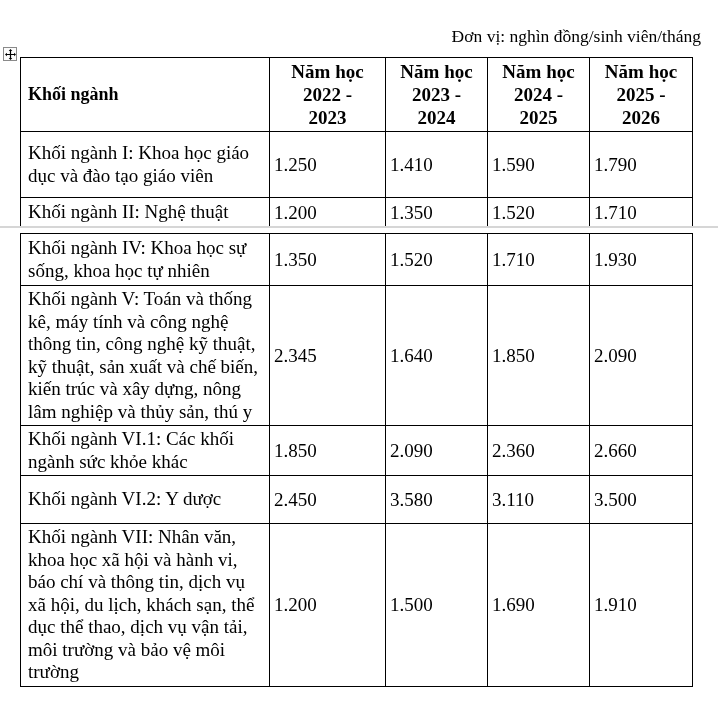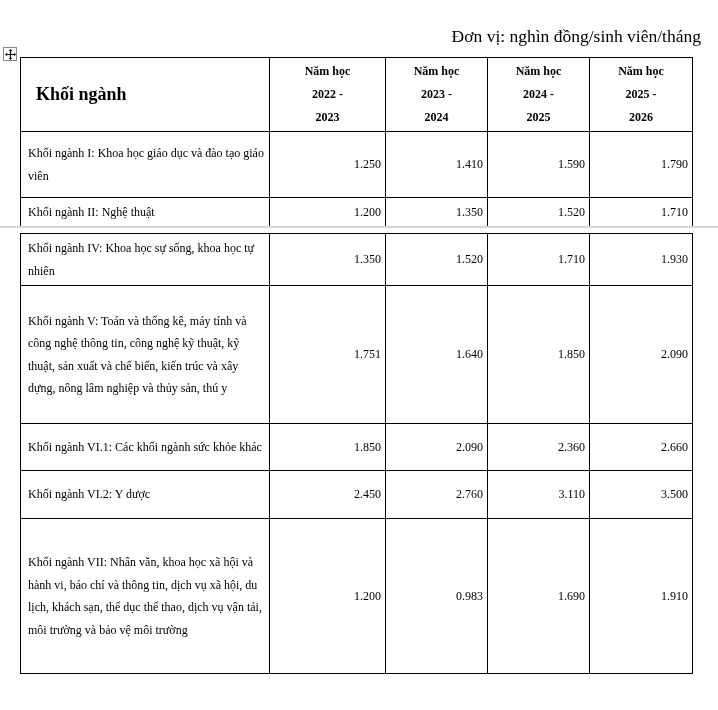--- a/index.html
+++ b/index.html
@@ -38,43 +38,43 @@
     position: absolute;
     left: 20px;
     width: 672px;
     border-collapse: collapse;
     table-layout: fixed;
   }
   table.part1 { top: 36px; }
   table.part2 { top: 212px; }
   th, td {
     border: 1.5px solid #000;
-    font-size: 12px;
+    font-size: 19px;
     vertical-align: middle;
     padding: 2px 4px;
     overflow: hidden;
   }
   th { font-weight: bold; }
   .cat-head {
     text-align: left;
-    padding-left: 15px;
+    padding-left: 7px;
     font-size: 18px;
   }
   .year-head {
     text-align: center;
     white-space: pre-line;
     line-height: 23px;
   }
   td.cat {
     text-align: left;
     padding-left: 7px;
     line-height: 22.5px;
   }
   td.num {
-    text-align: right;
+    text-align: left;
     line-height: 23px;
   }
   tr.h-hdr { height: 72px; }
   tr.h-r0  { height: 66px; }
   tr.h-r1  { height: 30px; padding-left: 8px; }
   tr.h-r2  { height: 45px; }
   tr.h-r3  { height: 52px; }
   tr.h-r4  { height: 138px; }
   tr.h-r5  { height: 47px; }
   tr.h-r6  { height: 48px; }
@@ -167,43 +167,43 @@
     <tbody>
     <tr class="h-r3">
       <td class="cat">Khối ngành IV: Khoa học sự sống, khoa học tự nhiên</td>
       <td class="num">1.350</td>
       <td class="num">1.520</td>
       <td class="num">1.710</td>
       <td class="num">1.930</td>
     </tr>
     <tr class="h-r4">
       <td class="cat">Khối ngành V: Toán và thống kê, máy tính và công nghệ thông tin, công nghệ kỹ thuật, kỹ thuật, sản xuất và chế biến, kiến trúc và xây dựng, nông lâm nghiệp và thủy sản, thú y</td>
-      <td class="num">1.751</td>
+      <td class="num">2.345</td>
       <td class="num">1.640</td>
       <td class="num">1.850</td>
       <td class="num">2.090</td>
     </tr>
     <tr class="h-r5">
       <td class="cat">Khối ngành VI.1: Các khối ngành sức khỏe khác</td>
       <td class="num">1.850</td>
       <td class="num">2.090</td>
       <td class="num">2.360</td>
       <td class="num">2.660</td>
     </tr>
     <tr class="h-r6">
       <td class="cat">Khối ngành VI.2: Y dược</td>
       <td class="num">2.450</td>
-      <td class="num">2.760</td>
+      <td class="num">3.580</td>
       <td class="num">3.110</td>
       <td class="num">3.500</td>
     </tr>
     <tr class="h-r7">
       <td class="cat">Khối ngành VII: Nhân văn, khoa học xã hội và hành vi, báo chí và thông tin, dịch vụ xã hội, du lịch, khách sạn, thể dục thể thao, dịch vụ vận tải, môi trường và bảo vệ môi trường</td>
       <td class="num">1.200</td>
-      <td class="num">0.983</td>
+      <td class="num">1.500</td>
       <td class="num">1.690</td>
       <td class="num">1.910</td>
     </tr>
   </tbody>
     </table>
 
   <div class="resize-handle"></div>
 
 </div>
 

